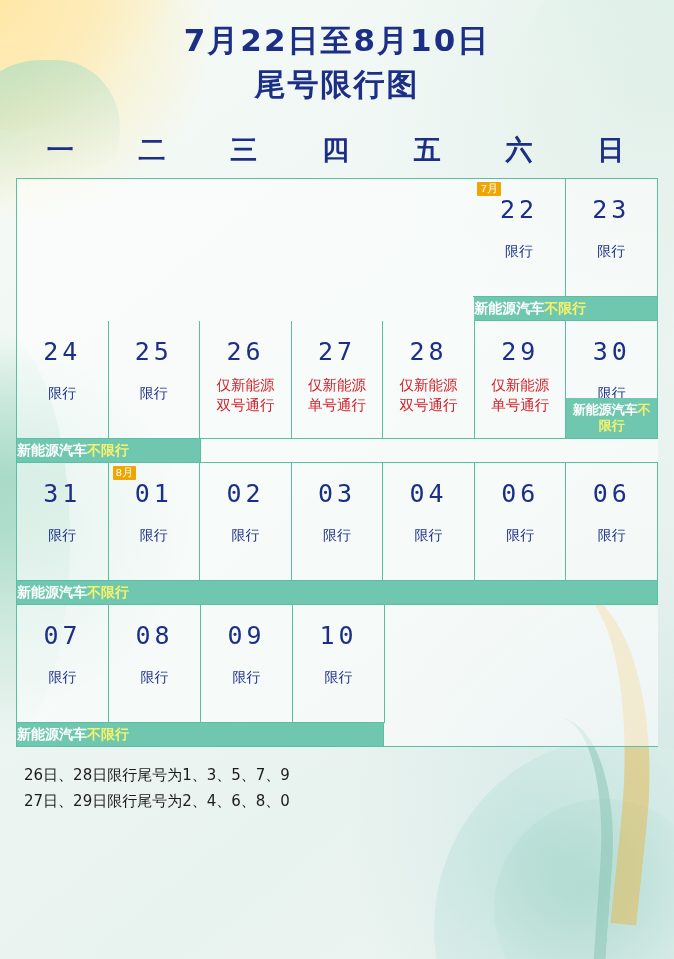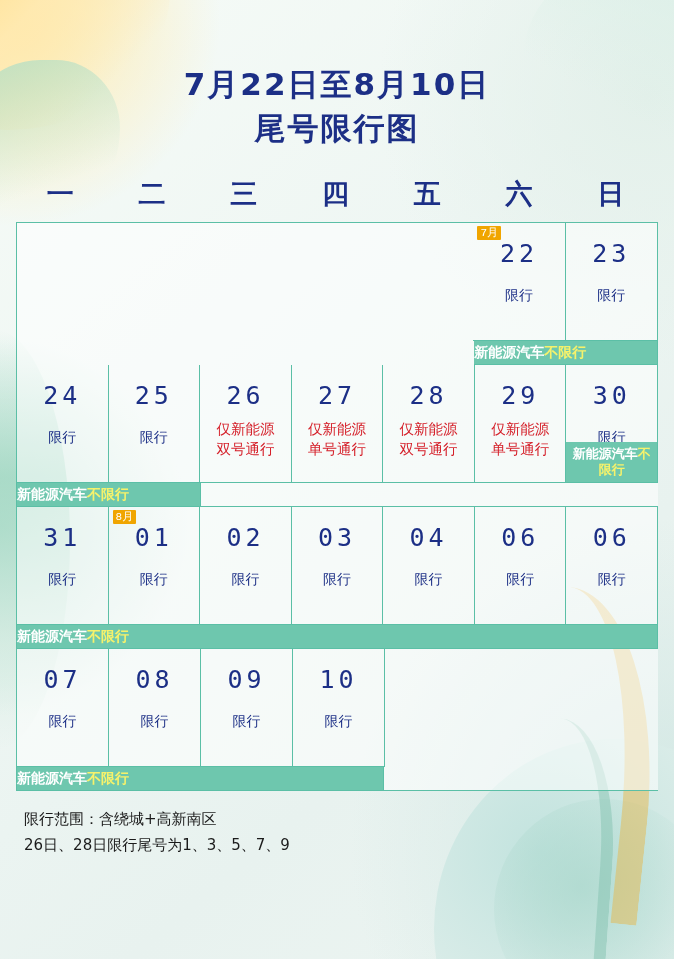--- a/index.html
+++ b/index.html
@@ -99,21 +99,20 @@
 
   .content {
     position: relative;
     z-index: 5;
   }
 
   
   .title-block {
     text-align: center;
     padding-top: 18px;
-    margin-top: 44px;
   }
   .title-line {
     font-family: "DejaVu Sans", "Liberation Sans", sans-serif;
     font-weight: bold;
     color: #1c2f86;
     letter-spacing: 2px;
     line-height: 1.42;
   }
   .title-line.l1 { font-size: 31px; }
   .title-line.l2 { font-size: 31px; }
@@ -381,17 +380,17 @@
         </div>
         <div class="banner-row">
           <div class="banner" style="flex: 4 1 0px; min-width: 0px; height: 24px;">
             <span>新能源汽车<span class="hl">不限行</span></span>
           </div>
           <div class="banner-spacer" style="flex: 3 1 0px; min-width: 0px; height: 24px;">&nbsp;</div>
         </div>
       </div>
 
     <div class="notes">
-      <div>限行范围：含绕城+高新南区</div>
       <div>26日、28日限行尾号为1、3、5、7、9</div>
+      <div>27日、29日限行尾号为2、4、6、8、0</div>
     </div>
   </div>
 </div>
 
 </body></html>

